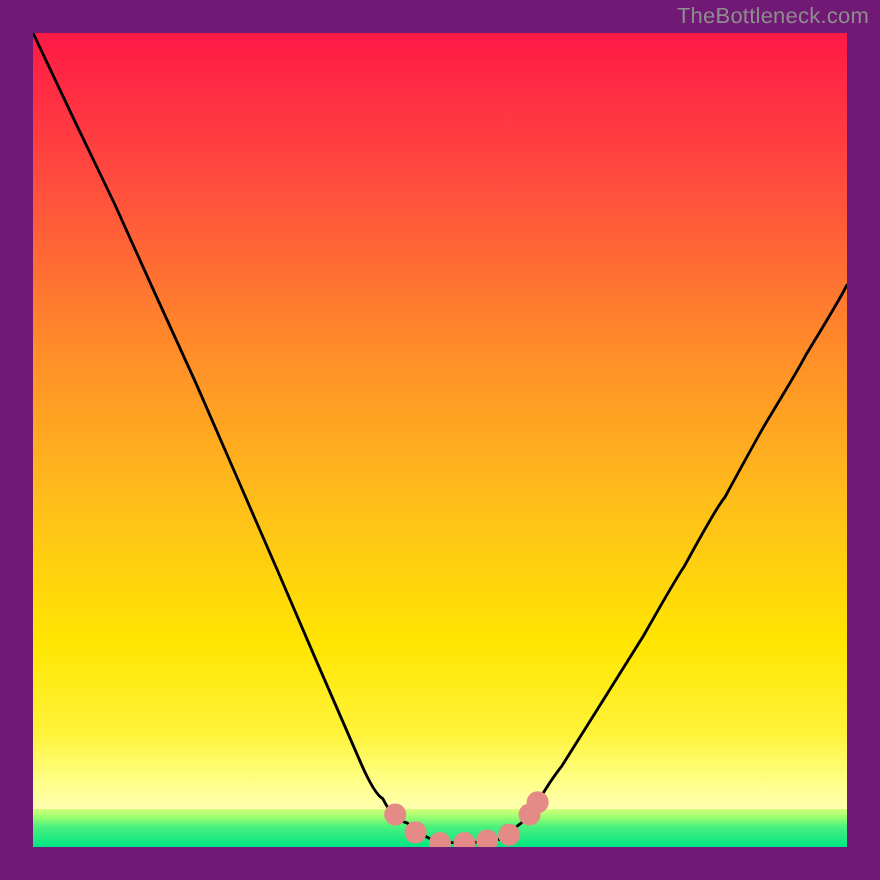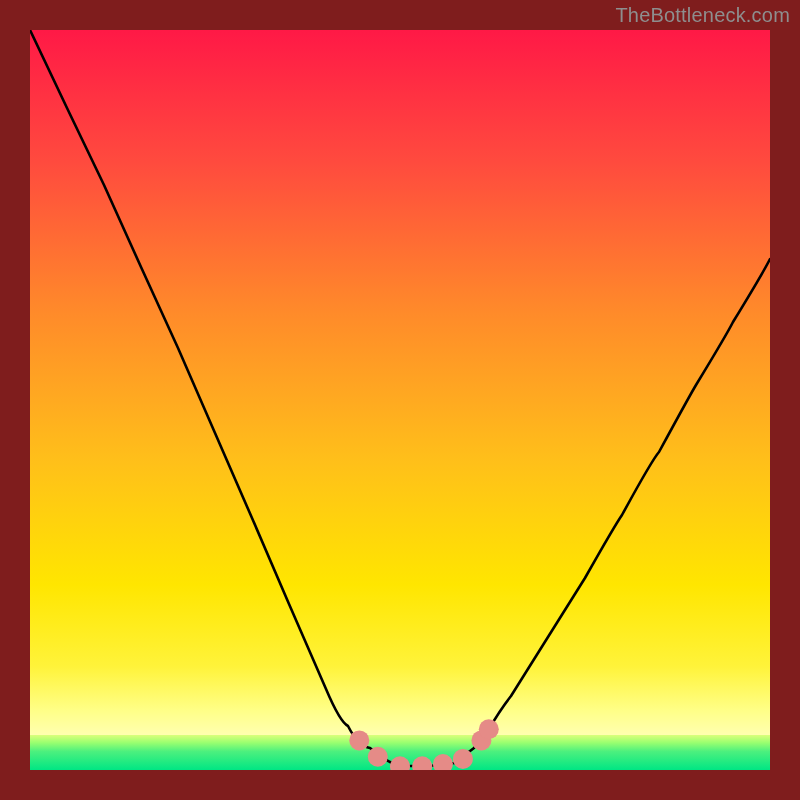--- a/index.html
+++ b/index.html
@@ -9,21 +9,21 @@
     height: 800px;
     background: #000000;
     overflow: hidden;
   }
   .frame {
     position: absolute;
     top: 0;
     left: 0;
     width: 800px;
     height: 800px;
-    background: #7f1d1d;
+    background: #701a75;
   }
   .plot-area {
     position: absolute;
     top: 30px;
     left: 30px;
     width: 740px;
     height: 740px;
     overflow: hidden;
   }
   .plot-svg {

